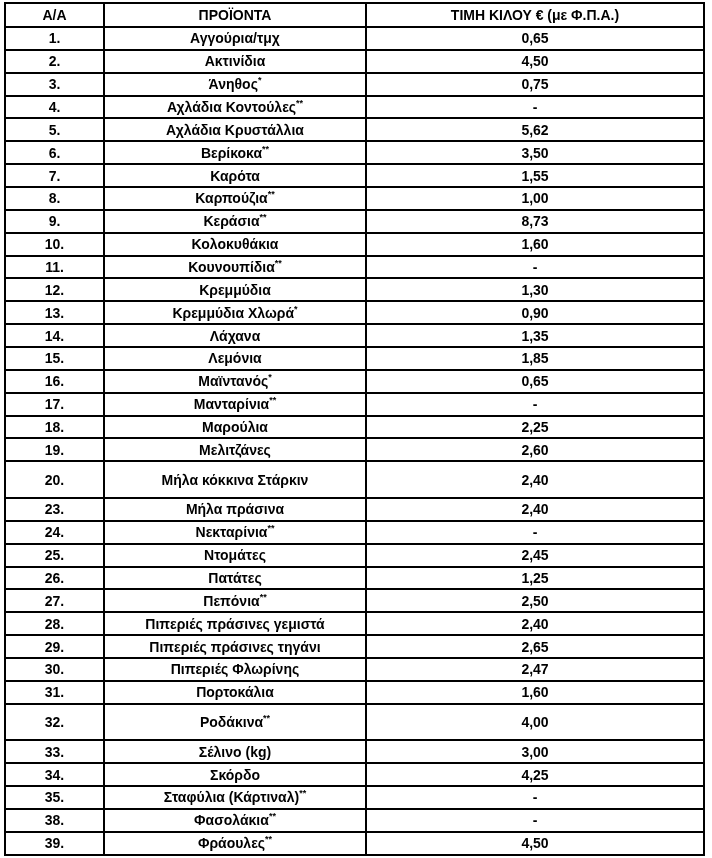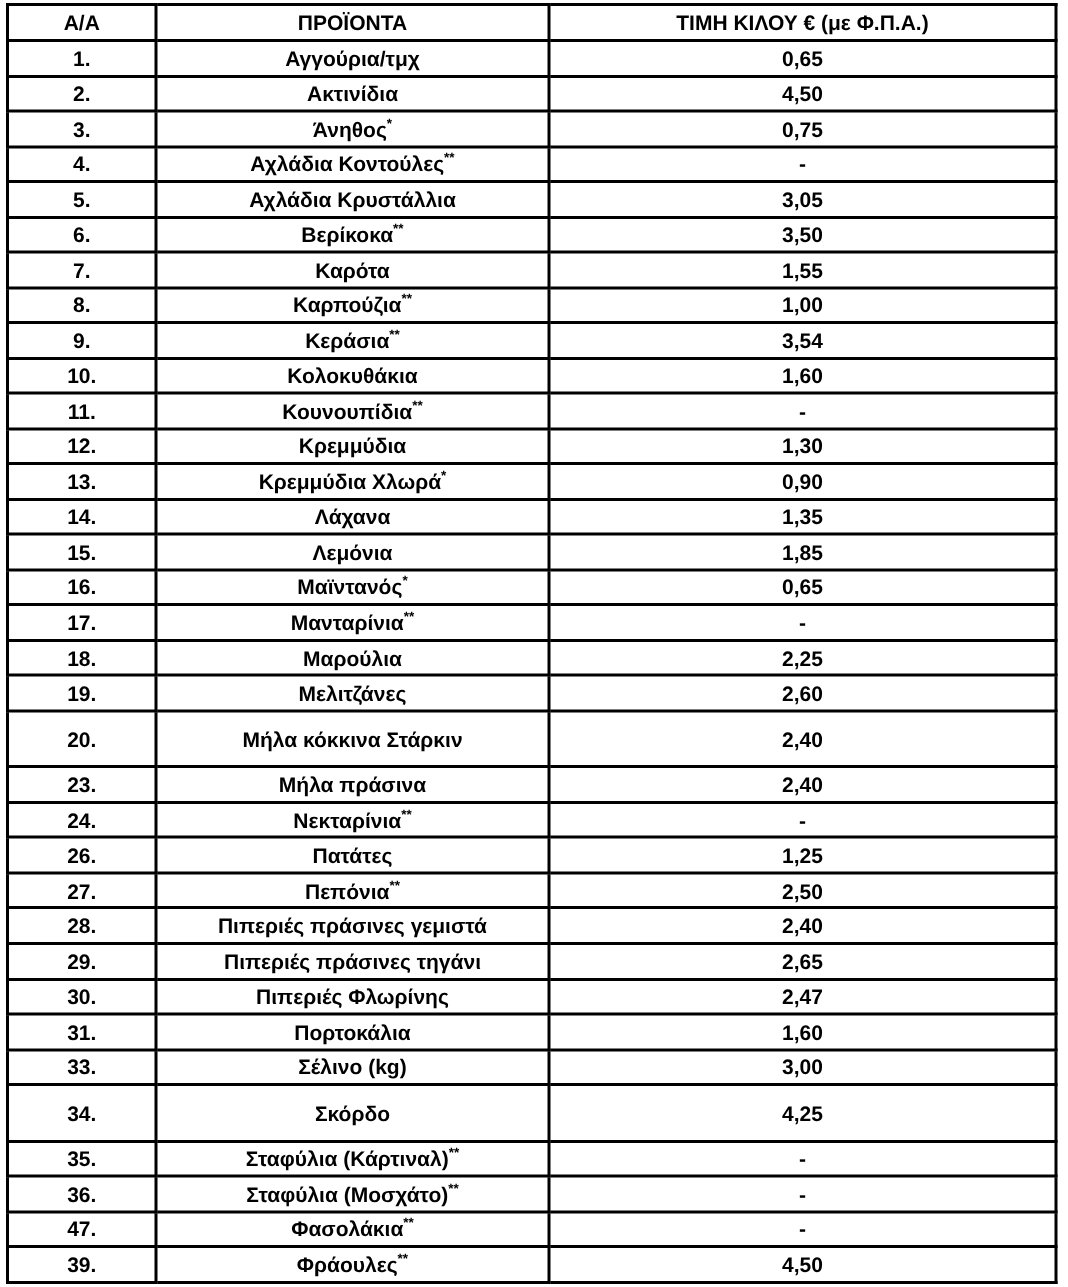--- a/index.html
+++ b/index.html
@@ -82,41 +82,41 @@
     <td><span>0,75</span></td>
   </tr>
       <tr>
     <td><span>4.</span></td>
     <td><span>Αχλάδια Κοντούλες</span><span class="mark">**</span></td>
     <td><span>-</span></td>
   </tr>
       <tr>
     <td><span>5.</span></td>
     <td><span>Αχλάδια Κρυστάλλια</span><span class="mark"></span></td>
-    <td><span>3,05</span></td>
+    <td><span>5,62</span></td>
   </tr>
       <tr>
     <td><span>6.</span></td>
     <td><span>Βερίκοκα</span><span class="mark">**</span></td>
     <td><span>3,50</span></td>
   </tr>
       <tr>
     <td><span>7.</span></td>
     <td><span>Καρότα</span><span class="mark"></span></td>
     <td><span>1,55</span></td>
   </tr>
       <tr>
     <td><span>8.</span></td>
     <td><span>Καρπούζια</span><span class="mark">**</span></td>
     <td><span>1,00</span></td>
   </tr>
       <tr>
     <td><span>9.</span></td>
     <td><span>Κεράσια</span><span class="mark">**</span></td>
-    <td><span>3,54</span></td>
+    <td><span>8,73</span></td>
   </tr>
       <tr>
     <td><span>10.</span></td>
     <td><span>Κολοκυθάκια</span><span class="mark"></span></td>
     <td><span>1,60</span></td>
   </tr>
       <tr>
     <td><span>11.</span></td>
     <td><span>Κουνουπίδια</span><span class="mark">**</span></td>
     <td><span>-</span></td>
@@ -170,20 +170,25 @@
     <td><span>23.</span></td>
     <td><span>Μήλα πράσινα</span><span class="mark"></span></td>
     <td><span>2,40</span></td>
   </tr>
       <tr>
     <td><span>24.</span></td>
     <td><span>Νεκταρίνια</span><span class="mark">**</span></td>
     <td><span>-</span></td>
   </tr>
       <tr>
+    <td><span>25.</span></td>
+    <td><span>Ντομάτες</span><span class="mark"></span></td>
+    <td><span>2,45</span></td>
+  </tr>
+      <tr>
     <td><span>26.</span></td>
     <td><span>Πατάτες</span><span class="mark"></span></td>
     <td><span>1,25</span></td>
   </tr>
       <tr>
     <td><span>27.</span></td>
     <td><span>Πεπόνια</span><span class="mark">**</span></td>
     <td><span>2,50</span></td>
   </tr>
       <tr>
@@ -200,41 +205,41 @@
     <td><span>30.</span></td>
     <td><span>Πιπεριές Φλωρίνης</span><span class="mark"></span></td>
     <td><span>2,47</span></td>
   </tr>
       <tr>
     <td><span>31.</span></td>
     <td><span>Πορτοκάλια</span><span class="mark"></span></td>
     <td><span>1,60</span></td>
   </tr>
       <tr>
+    <td><span>32.</span></td>
+    <td><span>Ροδάκινα</span><span class="mark">**</span></td>
+    <td><span>4,00</span></td>
+  </tr>
+      <tr>
     <td><span>33.</span></td>
     <td><span>Σέλινο (kg)</span><span class="mark"></span></td>
     <td><span>3,00</span></td>
   </tr>
       <tr>
     <td><span>34.</span></td>
     <td><span>Σκόρδο</span><span class="mark"></span></td>
     <td><span>4,25</span></td>
   </tr>
       <tr>
     <td><span>35.</span></td>
     <td><span>Σταφύλια (Κάρτιναλ)</span><span class="mark">**</span></td>
     <td><span>-</span></td>
   </tr>
       <tr>
-    <td><span>36.</span></td>
-    <td><span>Σταφύλια (Μοσχάτο)</span><span class="mark">**</span></td>
-    <td><span>-</span></td>
-  </tr>
-      <tr>
-    <td><span>47.</span></td>
+    <td><span>38.</span></td>
     <td><span>Φασολάκια</span><span class="mark">**</span></td>
     <td><span>-</span></td>
   </tr>
       <tr>
     <td><span>39.</span></td>
     <td><span>Φράουλες</span><span class="mark">**</span></td>
     <td><span>4,50</span></td>
   </tr>
     </tbody>
 </table>

